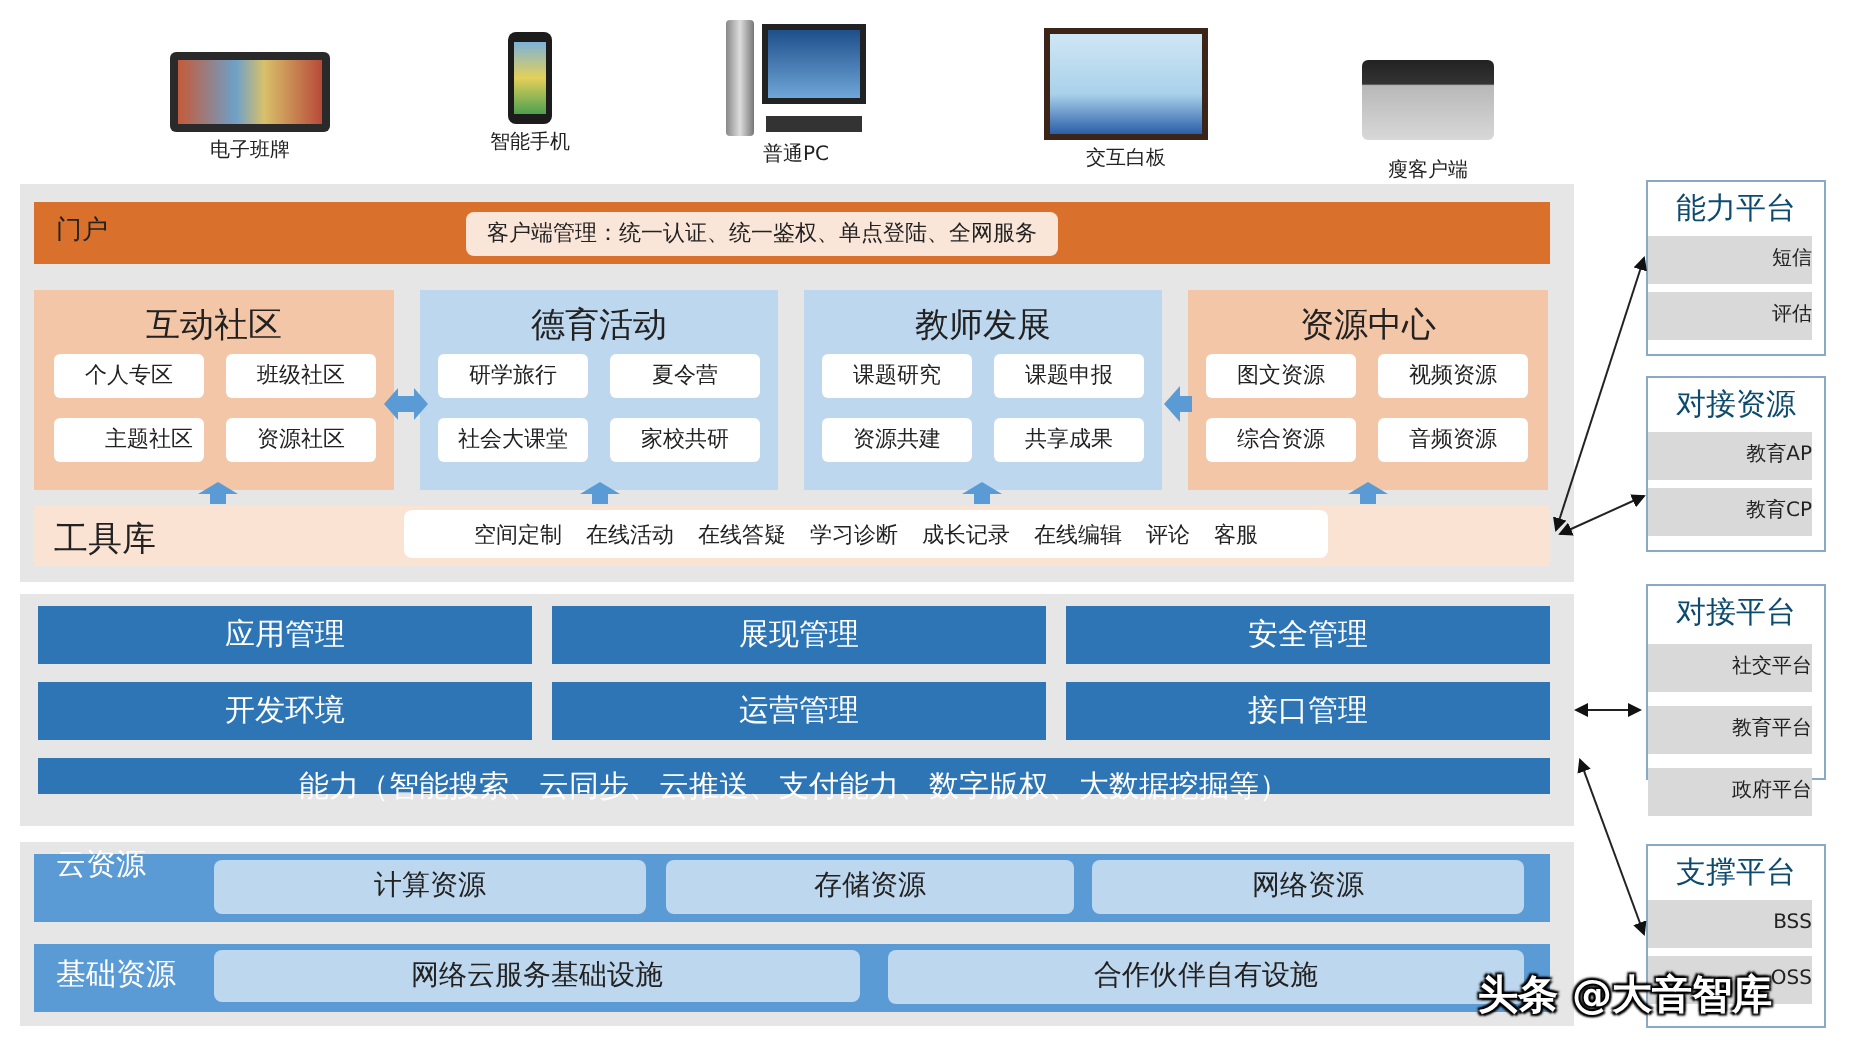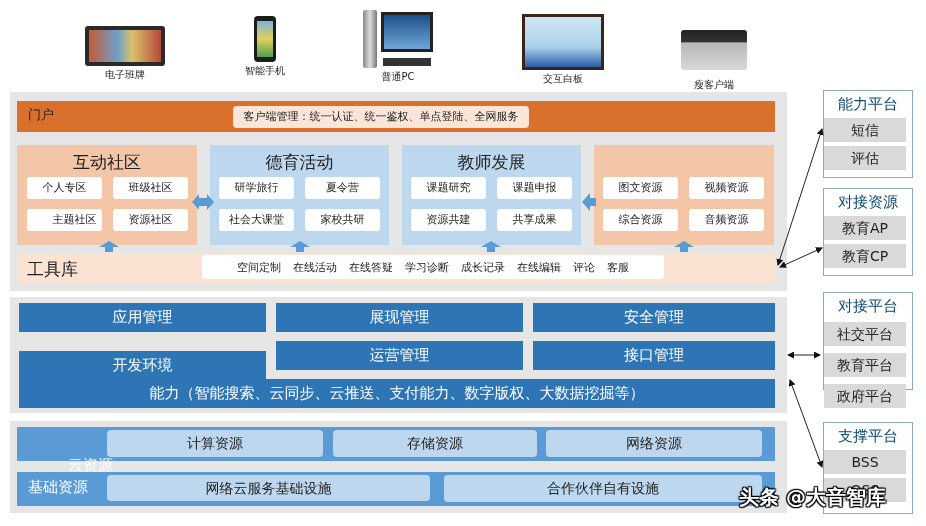--- a/index.html
+++ b/index.html
@@ -42,21 +42,21 @@
   .dbl-arrow { position: absolute; }
 
   .blue-bar { position: absolute; background: #2e75b6; color: #fff; font-size: 15px; text-align: center; }
 
   .res-row { position: absolute; left: 17px; width: 758px; height: 34px; background: #5b9bd5; }
   .res-label { position: absolute; color: #fff; font-size: 15px; }
   .res-chip { position: absolute; background: #bdd7ee; border-radius: 4px; font-size: 14px; text-align: center; color: #222; }
 
   .side-box { position: absolute; left: 823px; width: 90px; background: #fff; border: 1px solid #8aa9c4; }
   .side-box .stitle { text-align: center; font-size: 15px; margin-top: 4px; color: #0c4a6e; }
-  .side-box .sitem { margin: 4px 6px 0 0; height: 24px; background: #d9d9d9; font-size: 14px; line-height: 24px; text-align: center; color: #222; }
+  .side-box .sitem { margin: 4px 6px 0 0; height: 24px; background: #d9d9d9; font-size: 10px; line-height: 24px; text-align: right; color: #222; }
 
   .watermark { position: absolute; left: 739px; top: 484px; font-size: 20px; color: #fff; font-weight: bold; text-shadow: 0 0 2px #000, 1px 1px 1px #000, -1px -1px 1px #000, 1px -1px 1px #000, -1px 1px 1px #000; white-space: nowrap; }
 </style>
 </head>
 <body>
 
 <div class="device" style="left:84px; top:26px; width:82px;">
   <div class="tablet">
       <div class="scr"></div>
     </div>
@@ -112,20 +112,21 @@
 
 <div class="module blue" style="left:402px; width:179px;">
   <div class="mtitle">教师发展</div>
   <div class="chip" style="left:9px; top:32px;">课题研究</div>
   <div class="chip" style="left:95px; top:32px;">课题申报</div>
   <div class="chip" style="left:9px; top:64px;">资源共建</div>
   <div class="chip" style="left:95px; top:64px;">共享成果</div>
 </div>
 
 <div class="module orange" style="left:594px; width:180px;">
+  <div class="mtitle">资源中心</div>
   <div class="chip" style="left:9px; top:32px;">图文资源</div>
   <div class="chip" style="left:95px; top:32px;">视频资源</div>
   <div class="chip" style="left:9px; top:64px;">综合资源</div>
   <div class="chip" style="left:95px; top:64px;">音频资源</div>
 </div>
 
 <svg class="dbl-arrow" style="left:192px; top:192px;" width="22" height="20">
   <polygon points="0,10 7,2 7,6 15,6 15,2 22,10 15,18 15,14 7,14 7,18" fill="#5b9bd5"></polygon>
 </svg>
 <svg class="dbl-arrow" style="left:582px; top:192px;" width="14" height="20">
@@ -155,28 +156,28 @@
   <span>成长记录</span>
   <span>在线编辑</span>
   <span>评论</span>
   <span>客服</span>
 </div>
 
 <div class="panel-bg" style="left:10px; top:297px; width:777px; height:116px;"></div>
 <div class="blue-bar" style="left:19px; top:303px; width:247px; height:29px; line-height:29px;">应用管理</div>
 <div class="blue-bar" style="left:276px; top:303px; width:247px; height:29px; line-height:29px;">展现管理</div>
 <div class="blue-bar" style="left:533px; top:303px; width:242px; height:29px; line-height:29px;">安全管理</div>
-<div class="blue-bar" style="left:19px; top:341px; width:247px; height:29px; line-height:29px;margin-top:10px;">开发环境</div>
+<div class="blue-bar" style="left:19px; top:341px; width:247px; height:29px; line-height:29px;">开发环境</div>
 <div class="blue-bar" style="left:276px; top:341px; width:247px; height:29px; line-height:29px;">运营管理</div>
 <div class="blue-bar" style="left:533px; top:341px; width:242px; height:29px; line-height:29px;">接口管理</div>
-<div class="blue-bar" style="left:19px; top:379px; width:756px; height:29px; line-height:29px;">能力（智能搜索、云同步、云推送、支付能力、数字版权、大数据挖掘等）</div>
+<div class="blue-bar" style="left:19px; top:379px; width:756px; height:18px; line-height:29px;">能力（智能搜索、云同步、云推送、支付能力、数字版权、大数据挖掘等）</div>
 
 <div class="panel-bg" style="left:10px; top:421px; width:777px; height:92px;"></div>
 <div class="res-row" style="top:427px;"></div>
-<div class="res-label" style="left:28px; top:456px;margin-left:40px;">云资源</div>
+<div class="res-label" style="left:28px; top:423px;">云资源</div>
 <div class="res-chip" style="left:107px; top:430px; width:216px; height:27px; line-height:27px;">计算资源</div>
 <div class="res-chip" style="left:333px; top:430px; width:204px; height:27px; line-height:27px;">存储资源</div>
 <div class="res-chip" style="left:546px; top:430px; width:216px; height:27px; line-height:27px;">网络资源</div>
 
 <div class="res-row" style="top:472px;"></div>
 <div class="res-label" style="left:28px; top:478px;">基础资源</div>
 <div class="res-chip" style="left:107px; top:475px; width:323px; height:26px; line-height:27px;">网络云服务基础设施</div>
 <div class="res-chip" style="left:444px; top:475px; width:318px; height:27px; line-height:27px;">合作伙伴自有设施</div>
 
 <div class="side-box" style="top:90px; height:88px;">

